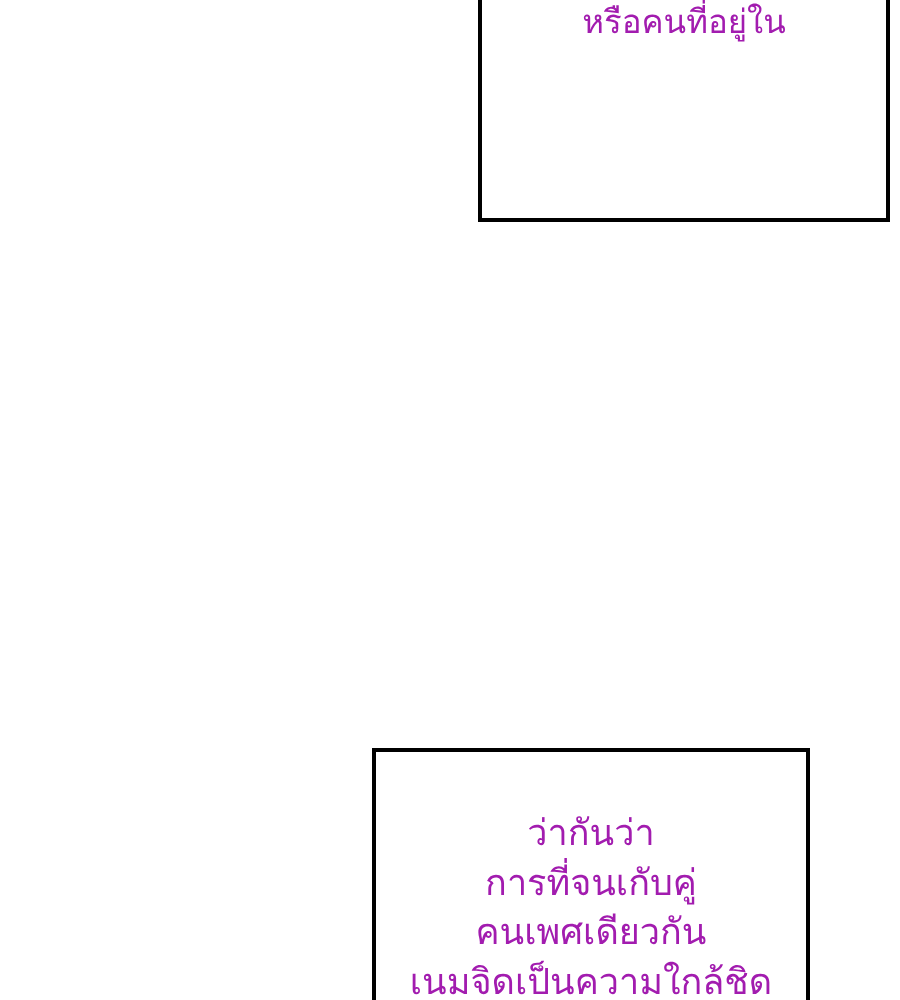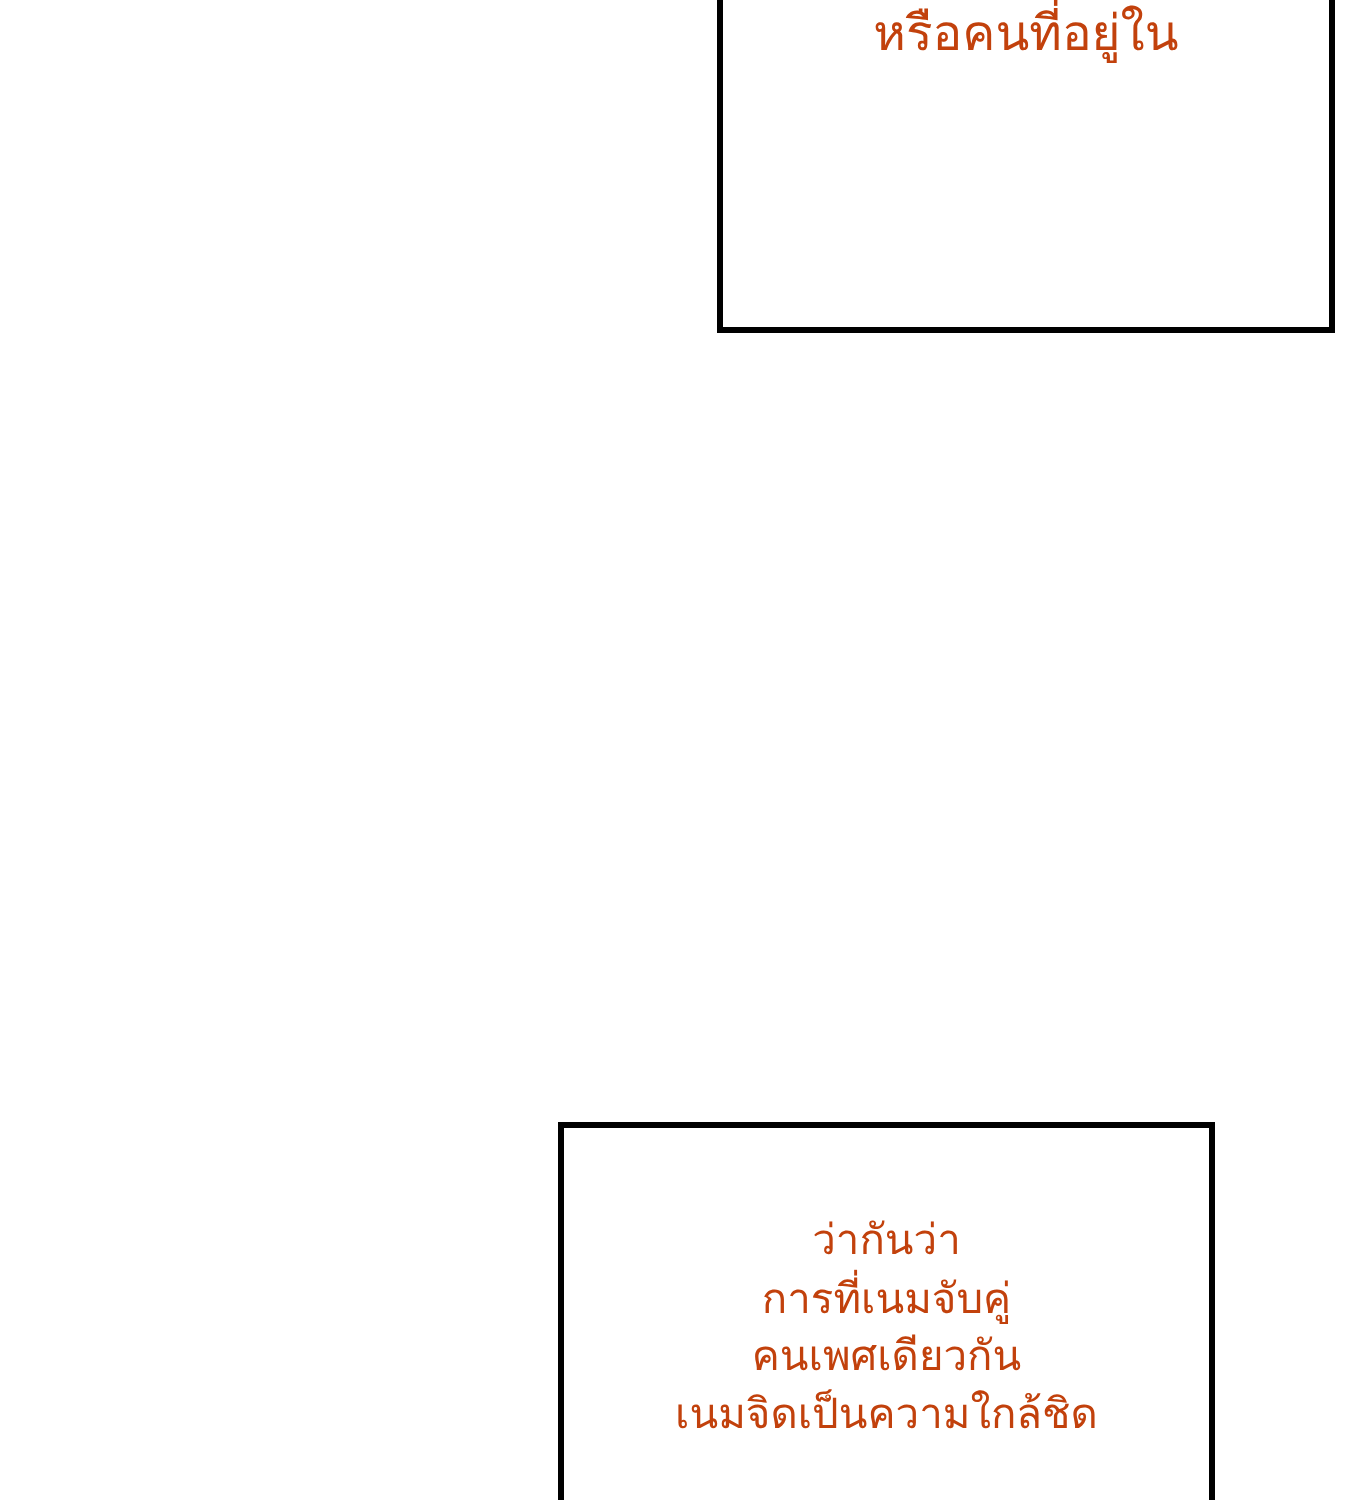--- a/index.html
+++ b/index.html
@@ -44,36 +44,36 @@
     top: 748px;
     width: 438px;
     height: 300px;
     padding-top: 56px;
   }
   .line {
     font-size: 33px;
     line-height: 1.33;
     text-align: right;
     white-space: nowrap;
-    color: #c2410c;
+    color: #a21caf;
   }
   .box-bottom .line {
-    font-size: 28px;
+    font-size: 36px;
     line-height: 1.38;
   }
 </style>
 </head>
 <body>
 
 <div class="page">
 
   <div class="speech-box box-top">
     <div class="line">หรือคนที่อยู่ใน</div>
   </div>
 
   <div class="speech-box box-bottom">
     <div class="line">ว่ากันว่า</div>
-    <div class="line">การที่เนมจับคู่</div>
+    <div class="line">การที่จนเกับคู่</div>
     <div class="line">คนเพศเดียวกัน</div>
     <div class="line">เนมจิดเป็นความใกล้ชิด</div>
   </div>
 
 </div>
 
 </body></html>

